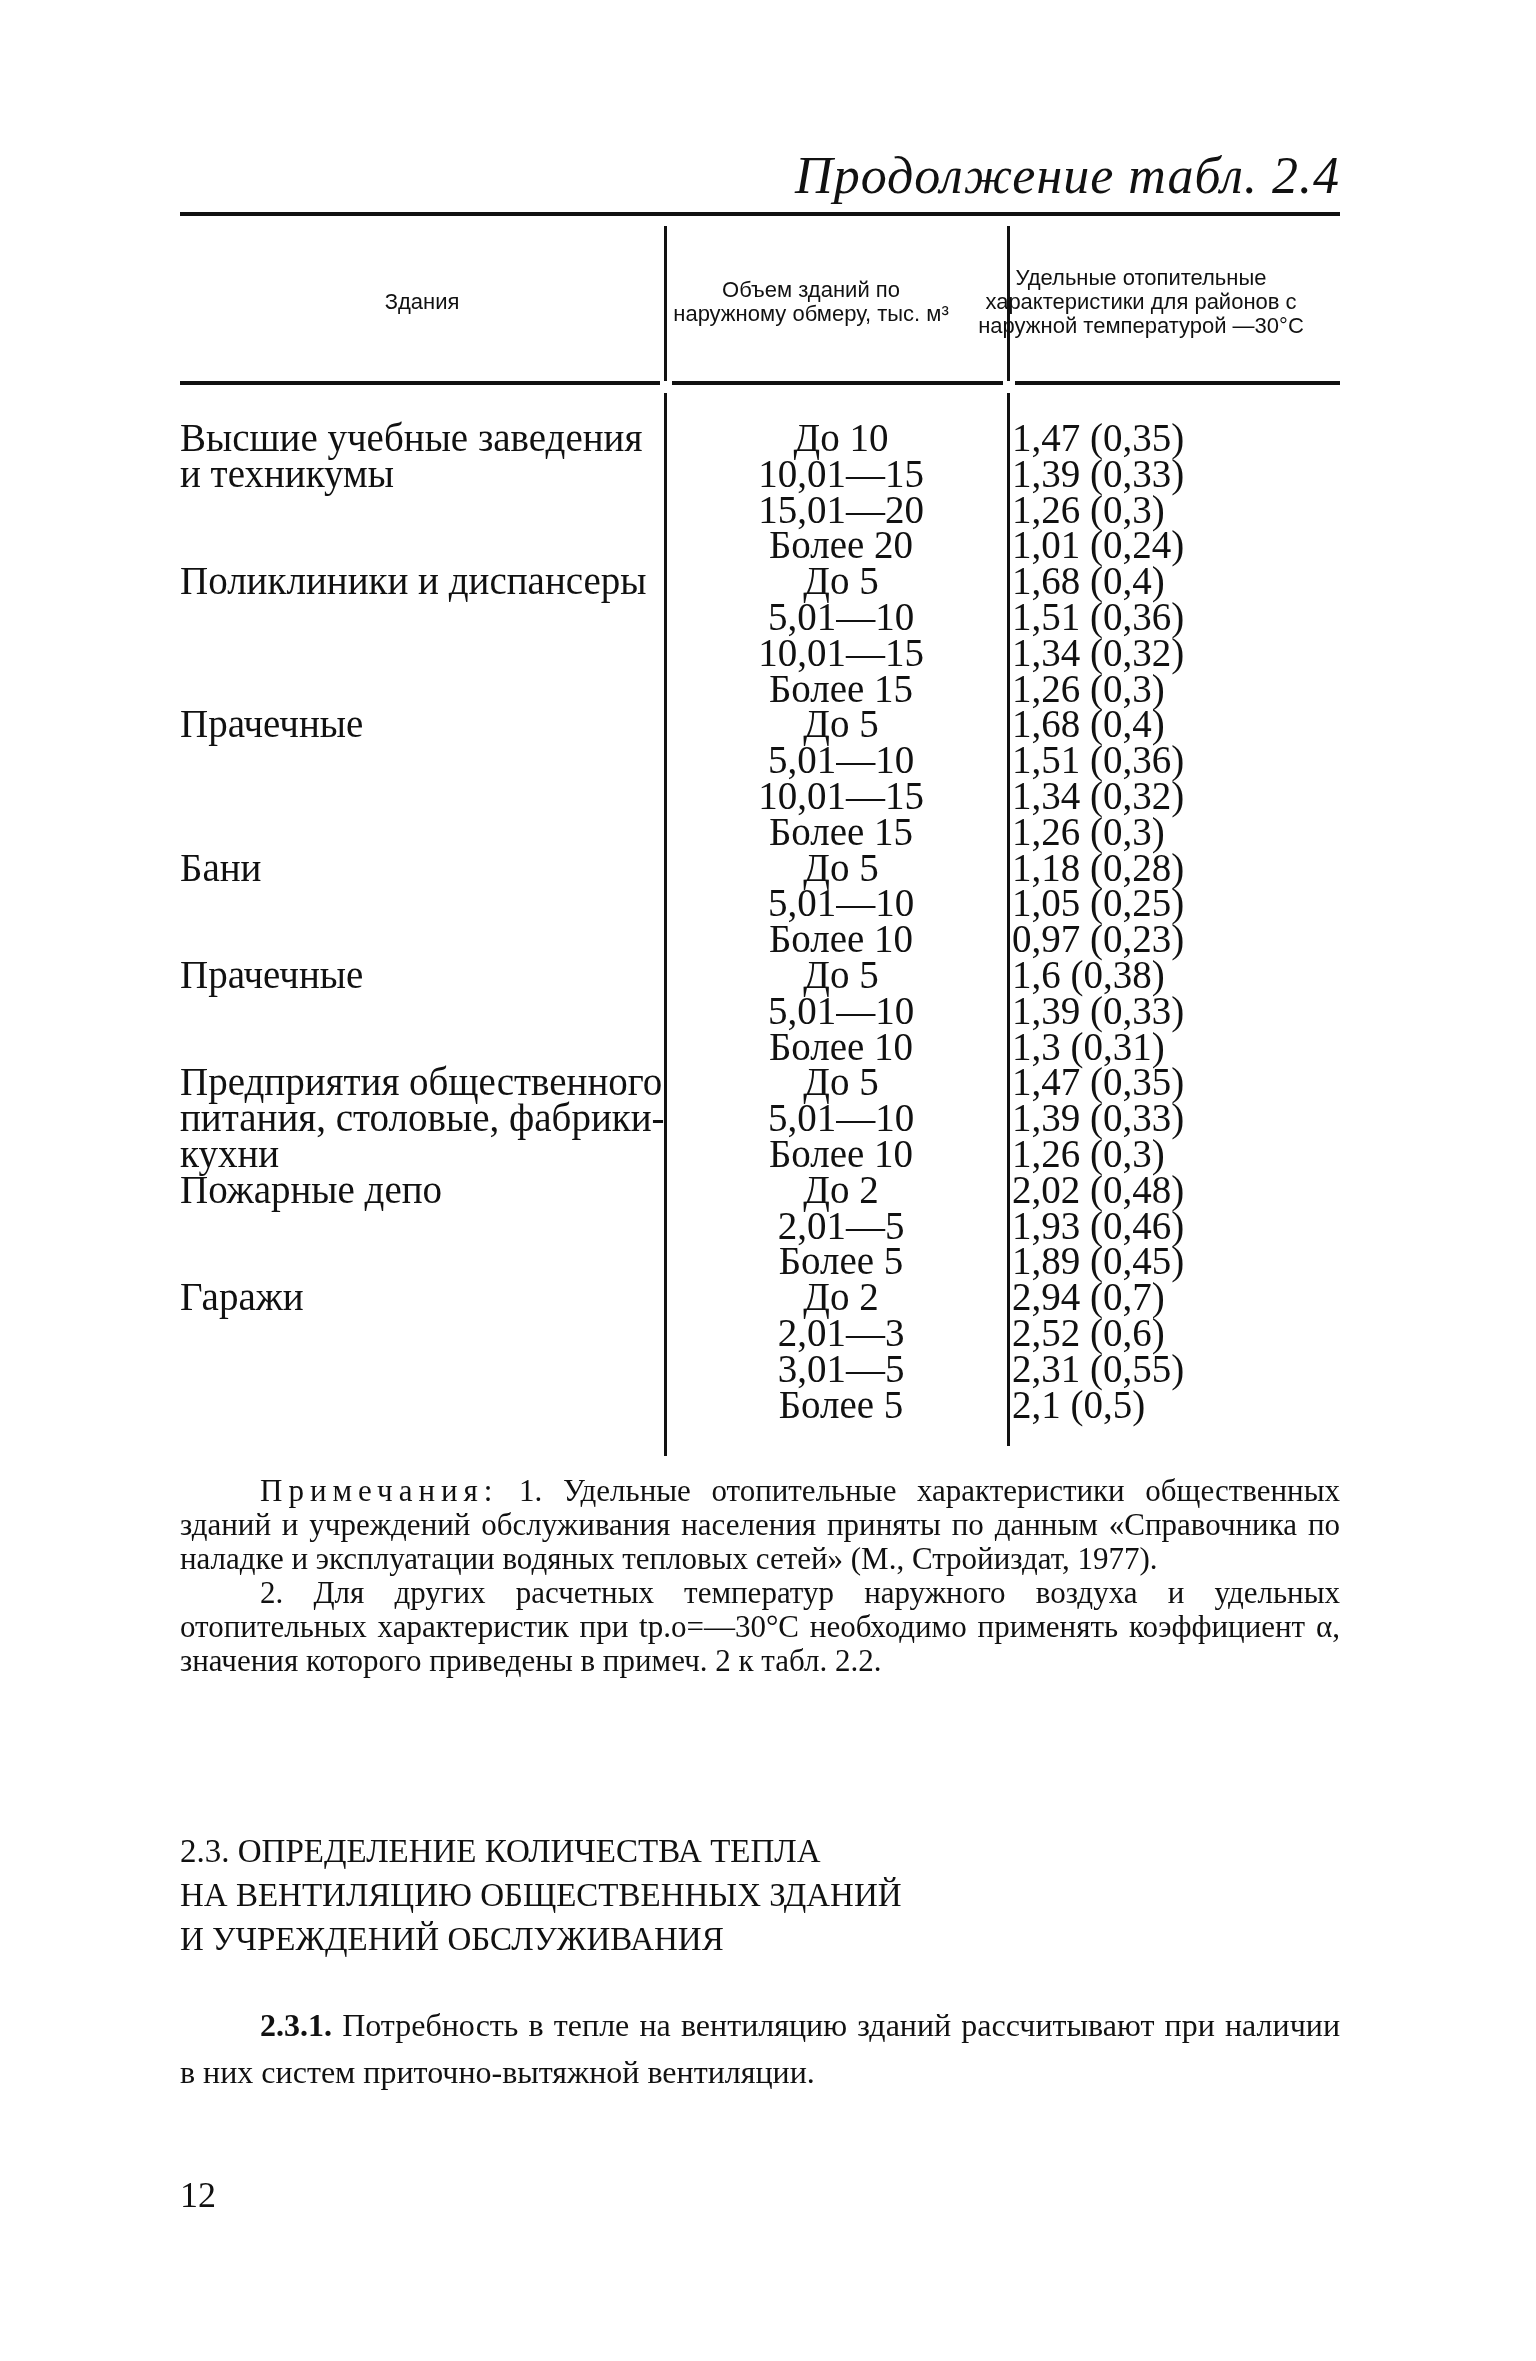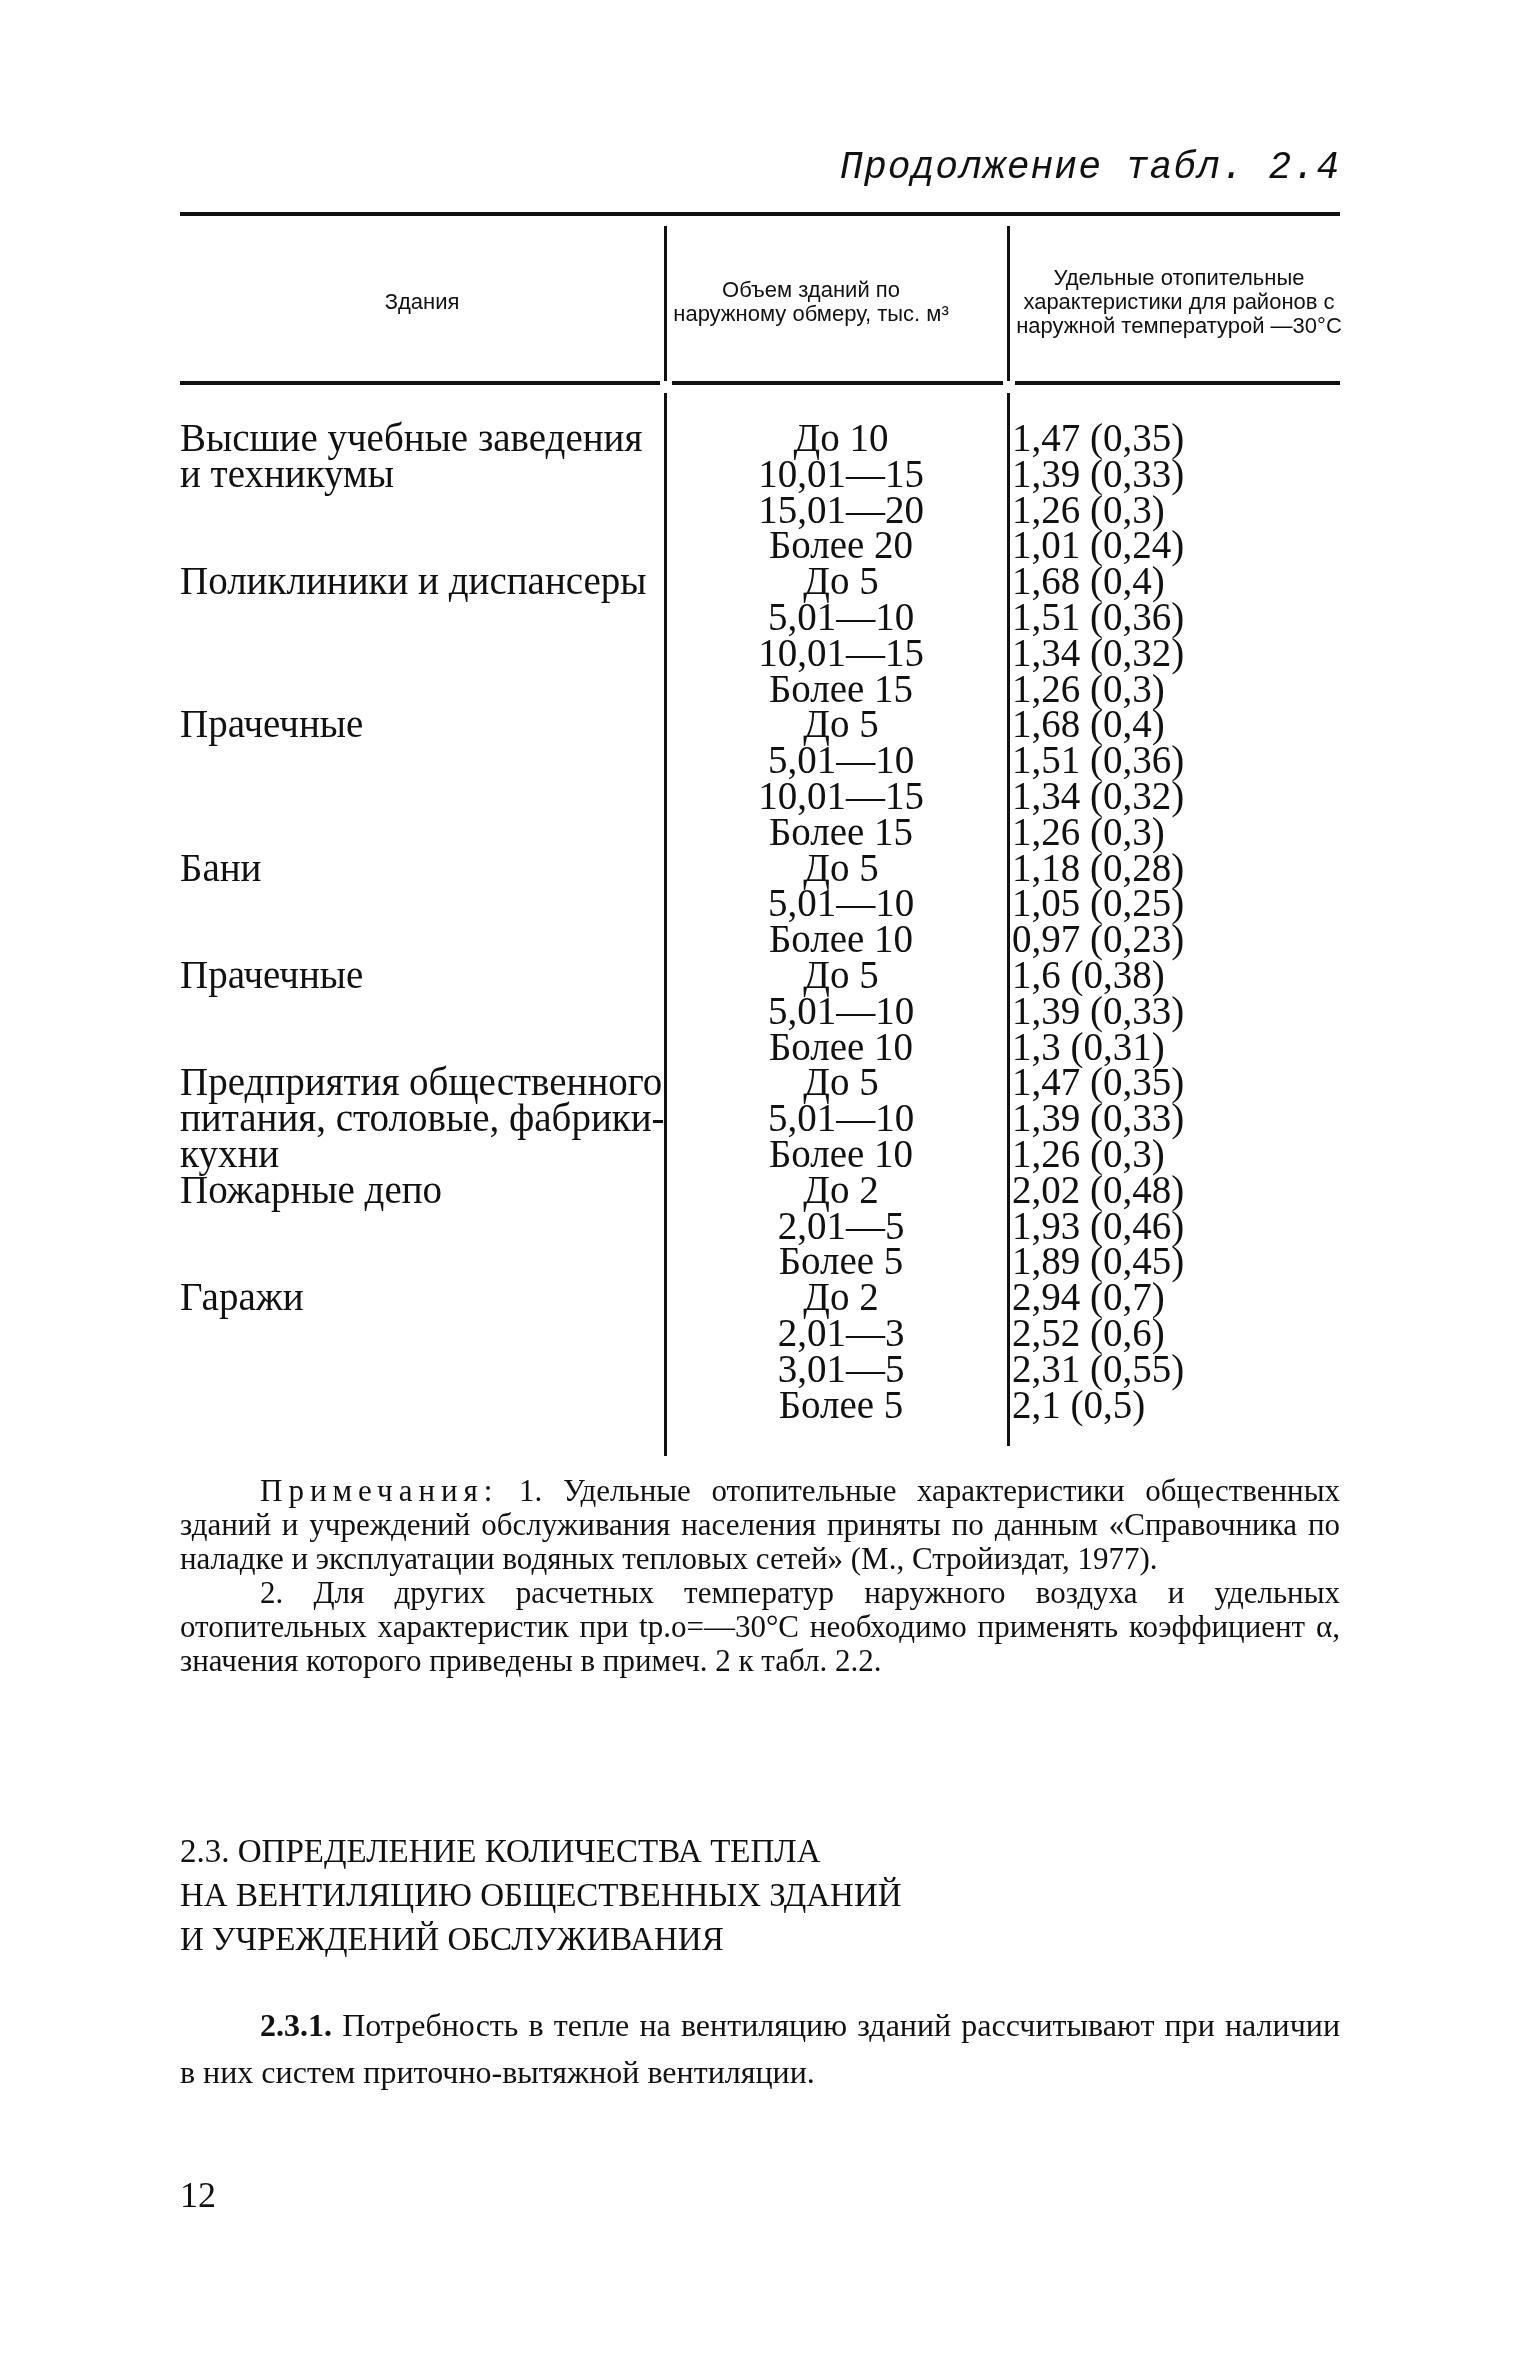--- a/index.html
+++ b/index.html
@@ -1,34 +1,34 @@
 <!DOCTYPE html>
 <html><head>
 <meta charset="utf-8">
 <style>
   html, body { margin: 0; padding: 0; background: #ffffff; }
   body { width: 1536px; height: 2361px; position: relative; overflow: hidden; color: #111; font-family: "Liberation Serif", "DejaVu Serif", serif; }
   .page { position: absolute; left: 0; top: 0; width: 1536px; height: 2361px; }
 
-  .caption { position: absolute; right: 196px; top: 146px; font-style: italic; font-size: 38px; letter-spacing: 1px; font-family: Liberation Mono, monospace; }
+  .caption { position: absolute; right: 196px; top: 146px; font-style: italic; font-size: 52px; letter-spacing: 1px; }
 
   .rule { position: absolute; left: 180px; width: 1160px; height: 4px; background: #111; }
   .rule.top { top: 212px; }
   .rule.mid { top: 381px; }
 
   .vline { position: absolute; width: 3px; background: #111; }
   .vline.v1 { left: 664px; top: 226px; height: 1230px; }
   .vline.v2 { left: 1007px; top: 226px; height: 1220px; }
   .vgap1 { position:absolute; left:660px; top:381px; width:12px; height:12px; background:#fff; }
   .vgap2 { position:absolute; left:1003px; top:381px; width:12px; height:12px; background:#fff; }
 
   .hdr { position: absolute; top: 226px; height: 152px; display: flex; align-items: center; justify-content: center; text-align: center; font-family: "Liberation Sans", "DejaVu Sans", sans-serif; font-size: 22px; line-height: 24px; }
   .hdr.c1 { left: 180px; width: 484px; }
   .hdr.c2 { left: 667px; width: 288px; }
-  .hdr.c3 { left: 1014px; width: 330px; }
+  .hdr.c3 { left: 976px; width: 330px; }
 
   .tbody { position: absolute; left: 180px; top: 420px; width: 1160px; }
   .row { position: relative; height: 35.8px; font-size: 39px; line-height: 36px; }
   .row .name { position: absolute; left: 0; width: 480px; white-space: nowrap; }
   .row .vol { position: absolute; left: 487px; width: 348px; text-align: center; white-space: nowrap; }
   .row .val { position: absolute; left: 832px; width: 330px; white-space: nowrap; }
 
   .notes { position: absolute; left: 180px; top: 1474px; width: 1160px; font-size: 31px; line-height: 34px; text-align: justify; }
   .notes p { margin: 0; text-indent: 80px; }
   .notes .spaced { letter-spacing: 6px; }

